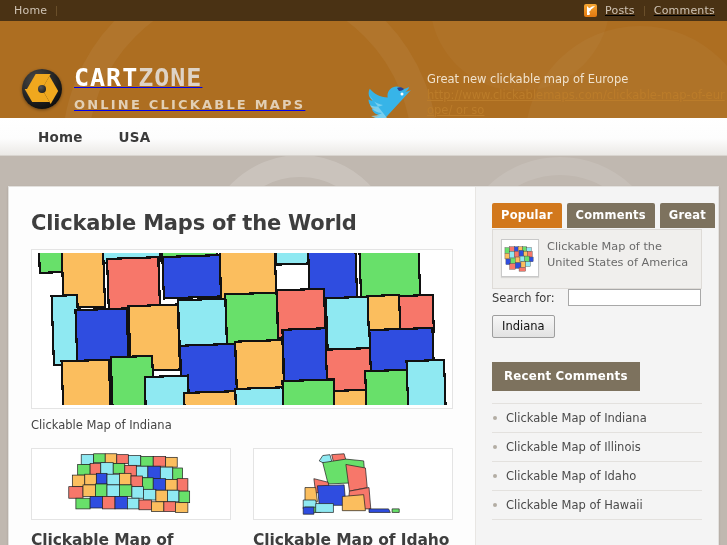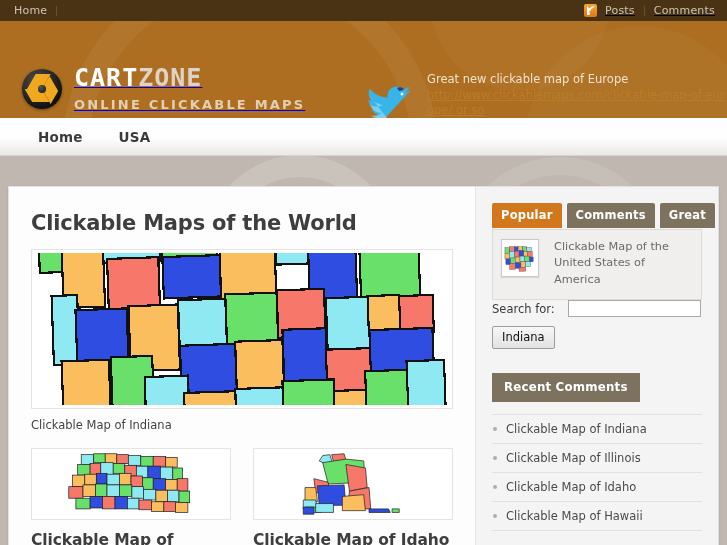--- a/index.html
+++ b/index.html
@@ -179,21 +179,21 @@
     font-size: 11.5px; font-weight: bold; color: #fff;
     background: #7d725e; padding: 5px 9px 6px 9px;
     border-radius: 2px 2px 0 0; cursor: pointer;
     letter-spacing: .2px;
   }
   .tab.active { background: #d2781c; }
   .tab-panel {
     background: #f0efed; border: 1px solid #dedbd7;
     margin-top: 1px; padding: 9px 8px 11px 8px;
   }
-  .pop-item { display: flex; gap: 15px; align-items: flex-start; }
+  .pop-item { display: flex; gap: 8px; align-items: flex-start; }
   .pop-thumb {
     width: 38px; height: 38px; background: #fff;
     border: 1px solid #c9c9c9; padding: 2px; flex: 0 0 auto;
     box-shadow: 0 1px 1px rgba(0,0,0,.1);
   }
   .pop-label {
     font-size: 11.3px; color: #6a6a6a; line-height: 1.45;
   }
   .widget-head {
     display: inline-block;

